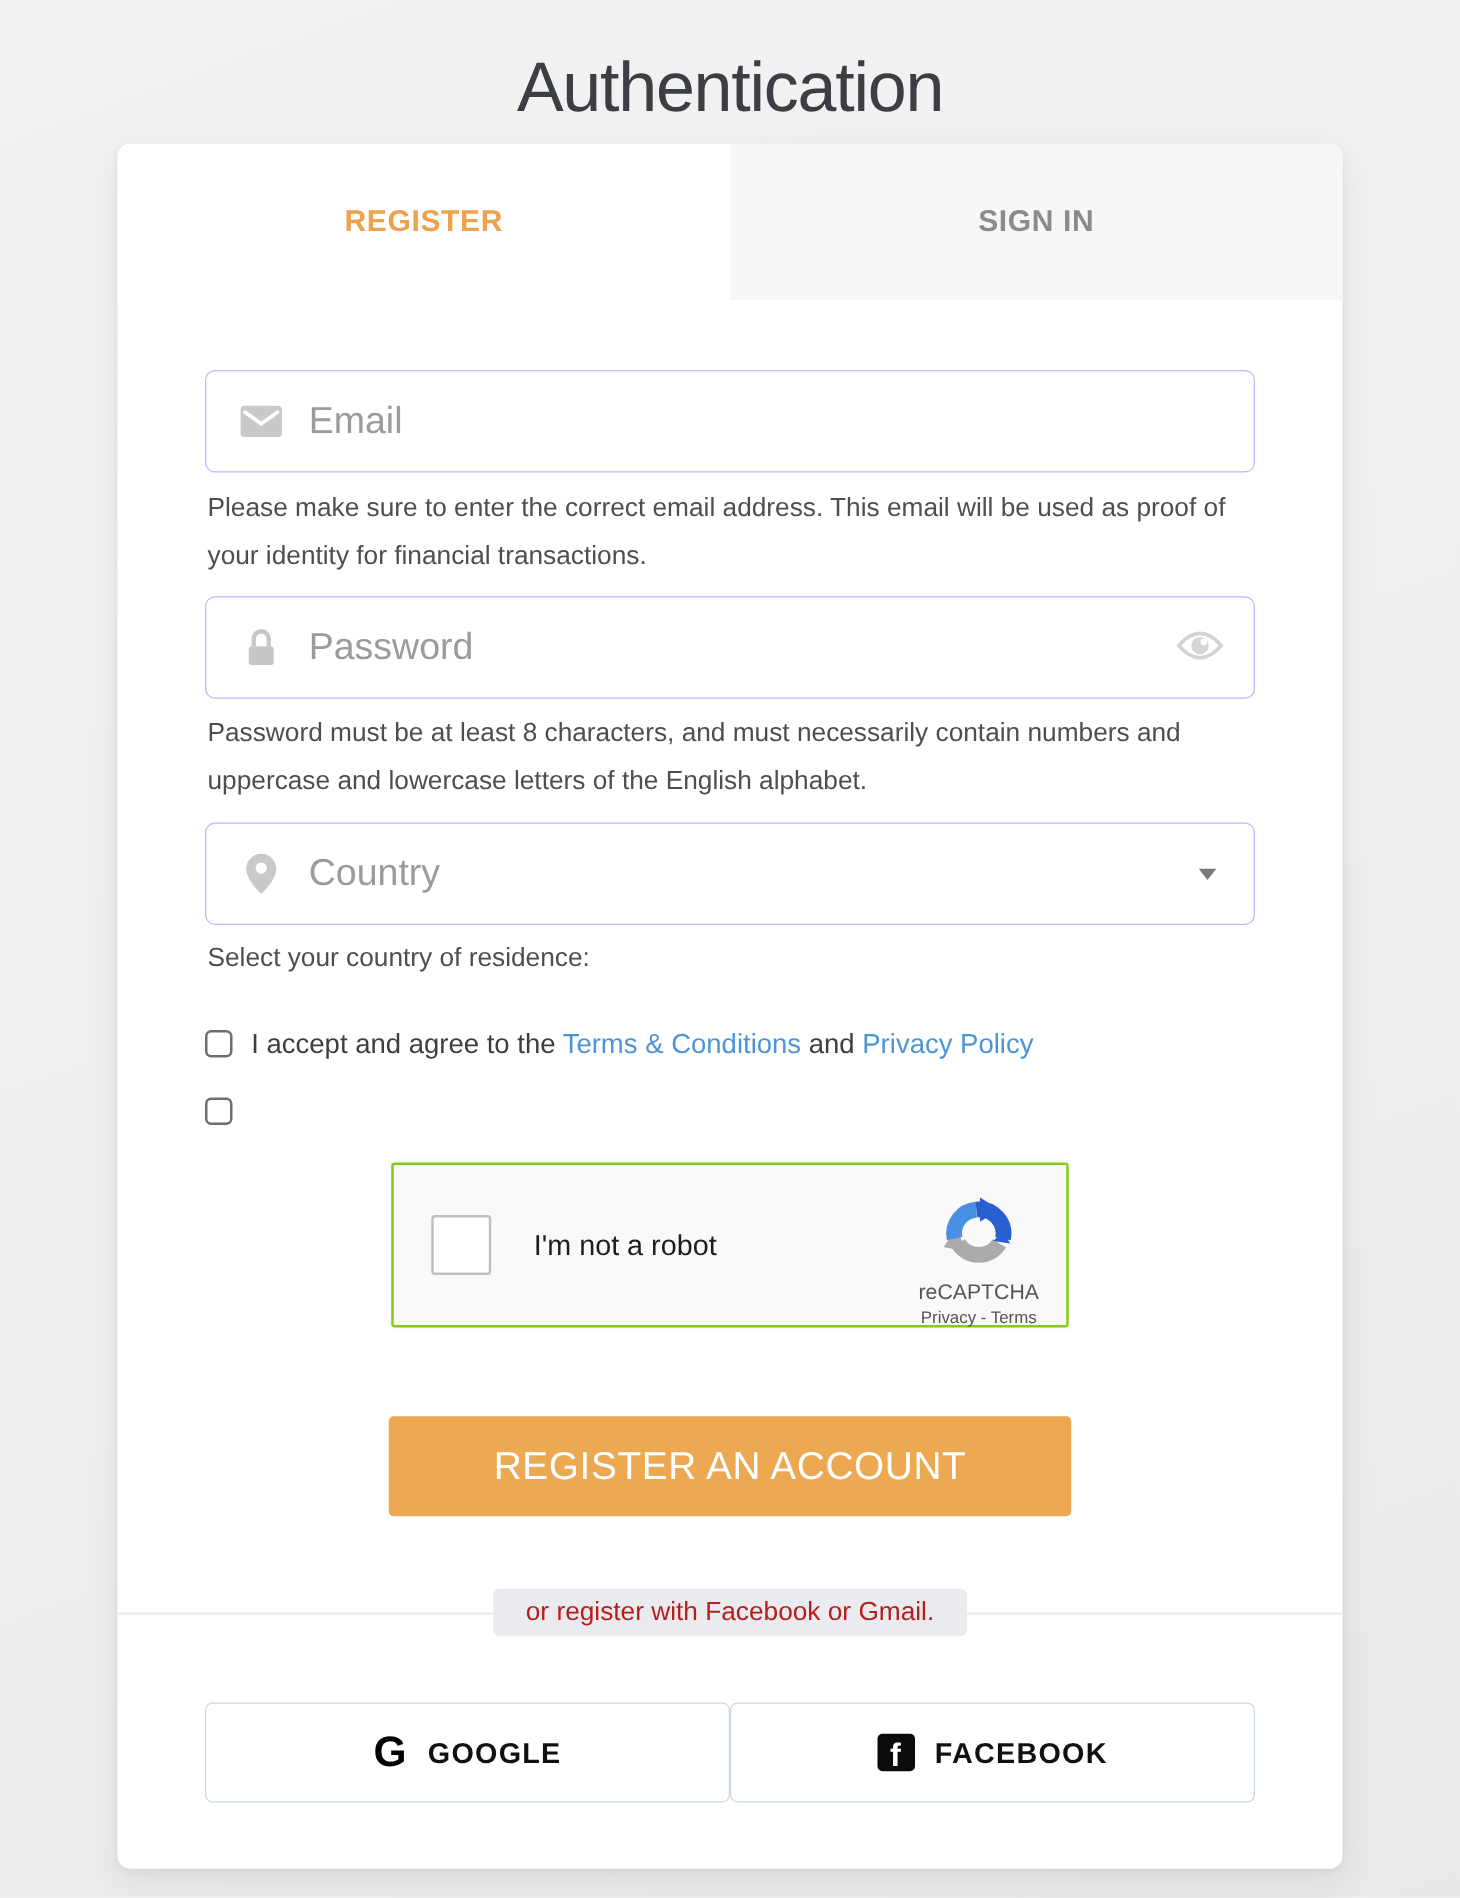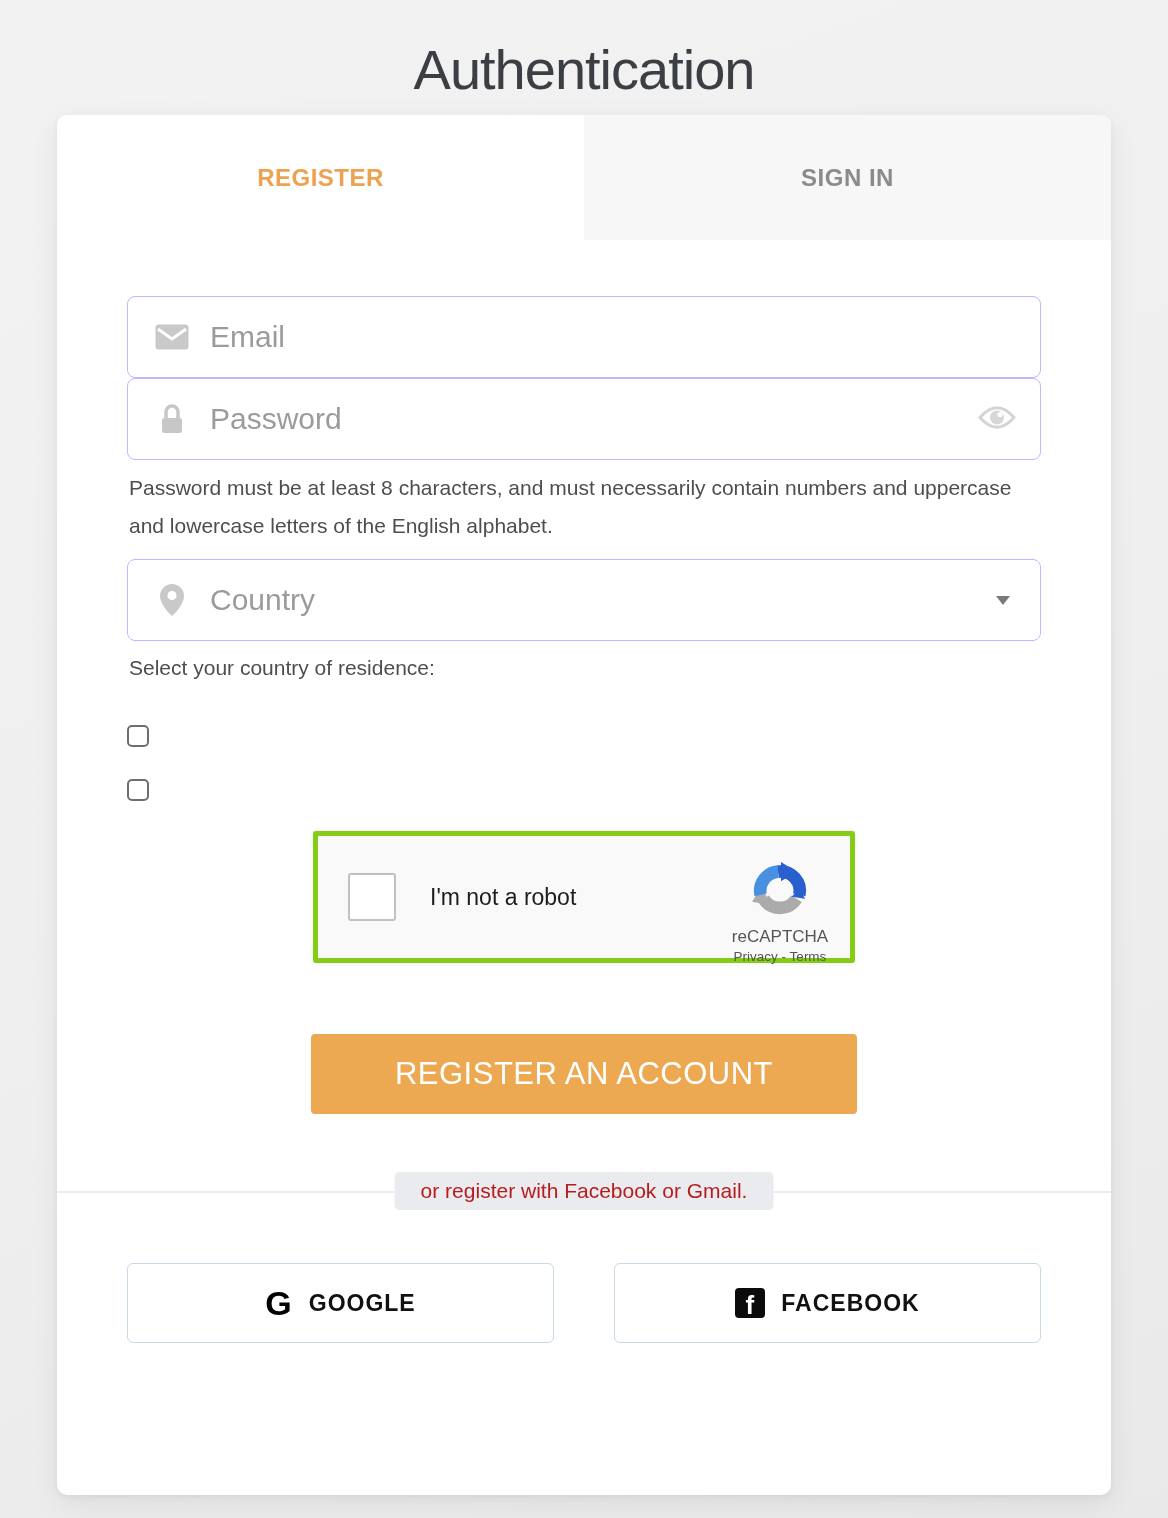--- a/index.html
+++ b/index.html
@@ -7,21 +7,21 @@
   .page {
     width:1168px; height:1518px; margin:0 auto; overflow:hidden;
     background:linear-gradient(160deg,#f2f2f2 0%,#efefef 55%,#e9e9e9 100%);
     font-family:"Liberation Sans","DejaVu Sans",sans-serif;
   }
   .page-title {
     padding-top:36px; height:94px; text-align:center;
     font-size:56px; line-height:68px; font-weight:400; color:#3b3e42; letter-spacing:-1px;
   }
   .card {
-    width:1054px; height:1380px; margin:21px auto 16px; background:#fff;
+    width:980px; height:1380px; margin:21px auto 16px; background:#fff;
     border-radius:10px; box-shadow:0 8px 28px rgba(0,0,0,.07), 0 2px 6px rgba(0,0,0,.05);
   }
   .tabs { display:flex; height:125px; border-radius:10px 10px 0 0; overflow:hidden; }
   .tab { flex:1; display:flex; align-items:center; justify-content:center;
          font-size:24px; font-weight:700; letter-spacing:.5px; cursor:pointer; }
   .tab-register { background:#fff; color:#ECA24E; }
   .tab-signin   { background:#F7F7F7; color:#8B8B8B; }
 
   .body { padding:56px 70px 0; }
   .field {
@@ -48,21 +48,21 @@
 
   .checks { margin-top:34px; }
   .cbrow { display:flex; align-items:center; margin-bottom:24px; height:30px;
            font-size:22px; color:#3E3E3E; cursor:default; }
   .cb { width:22px; height:22px; flex:none; border:2px solid #6E6E6E; border-radius:5px;
         background:#fff; margin-right:15px; cursor:pointer; }
   .link { color:#4E94D6; text-decoration:none; cursor:pointer; }
 
   .captcha {
     width:542px; height:132px; margin:26px auto 0; position:relative;
-    background:#F9F9F9; border:5px solid #84cc16; border-radius:3px;
+    background:#F9F9F9; border:2px solid #84cc16; border-radius:3px;
     box-shadow:0 0 4px 1px rgba(0,0,0,.05); display:flex; align-items:center;
   }
   .cap-cb { width:48px; height:48px; margin-left:30px; background:#fff;
             border:2px solid #C1C1C1; border-radius:3px; cursor:pointer; flex:none; }
   .cap-label { margin-left:34px; font-size:23px; color:#1d1d1d; }
   .cap-brand { position:absolute; top:24px; right:14px; width:112px; text-align:center; }
   .cap-brand-name { font-size:17px; color:#555; margin-top:1px; }
   .cap-brand-links { font-size:13.5px; color:#555; margin-top:2px; }
 
   .register-btn {
@@ -109,20 +109,21 @@
 
       <div class="field">
         <span class="ficon">
           <svg width="34" height="26" viewBox="0 0 34 26">
             <rect x="0.5" y="0.5" width="33" height="25" rx="3" fill="#C9C9C9"></rect>
             <path d="M3,5 L17,15 L31,5" stroke="#ffffff" stroke-width="3" fill="none"></path>
           </svg>
         </span>
         <input type="text" placeholder="Email" style="">
       </div>
+      <p class="helper helper-email">Please make sure to enter the correct email address. This email will be used as proof of your identity for financial transactions.</p>
 
       <div class="field">
         <span class="ficon">
           <svg width="26" height="32" viewBox="0 0 26 32">
             <path d="M7,15 v-6 a6,6 0 0 1 12,0 v6" stroke="#C7C7C7" stroke-width="3.5" fill="none"></path>
             <rect x="3" y="15" width="20" height="15" rx="2.5" fill="#C7C7C7"></rect>
           </svg>
         </span>
         <input type="password" placeholder="Password" style="">
         <button class="eye-btn">
@@ -145,20 +146,23 @@
           </svg>
         </span>
         <span class="select-placeholder">Country</span>
         <span class="caret"></span>
       </div>
       <p class="helper helper-country">Select your country of residence:</p>
 
       <div class="checks">
         <div class="cbrow">
           <span class="cb"></span>
+          <span>
+            <span>I accept and agree to the </span><a class="link">Terms &amp; Conditions</a><span> and </span><a class="link">Privacy Policy</a>
+          </span>
         </div>
         <div class="cbrow">
           <span class="cb"></span>
         </div>
       </div>
 
       <div class="captcha">
         <span class="cap-cb"></span>
         <span class="cap-label">I'm not a robot</span>
         <div class="cap-brand">

